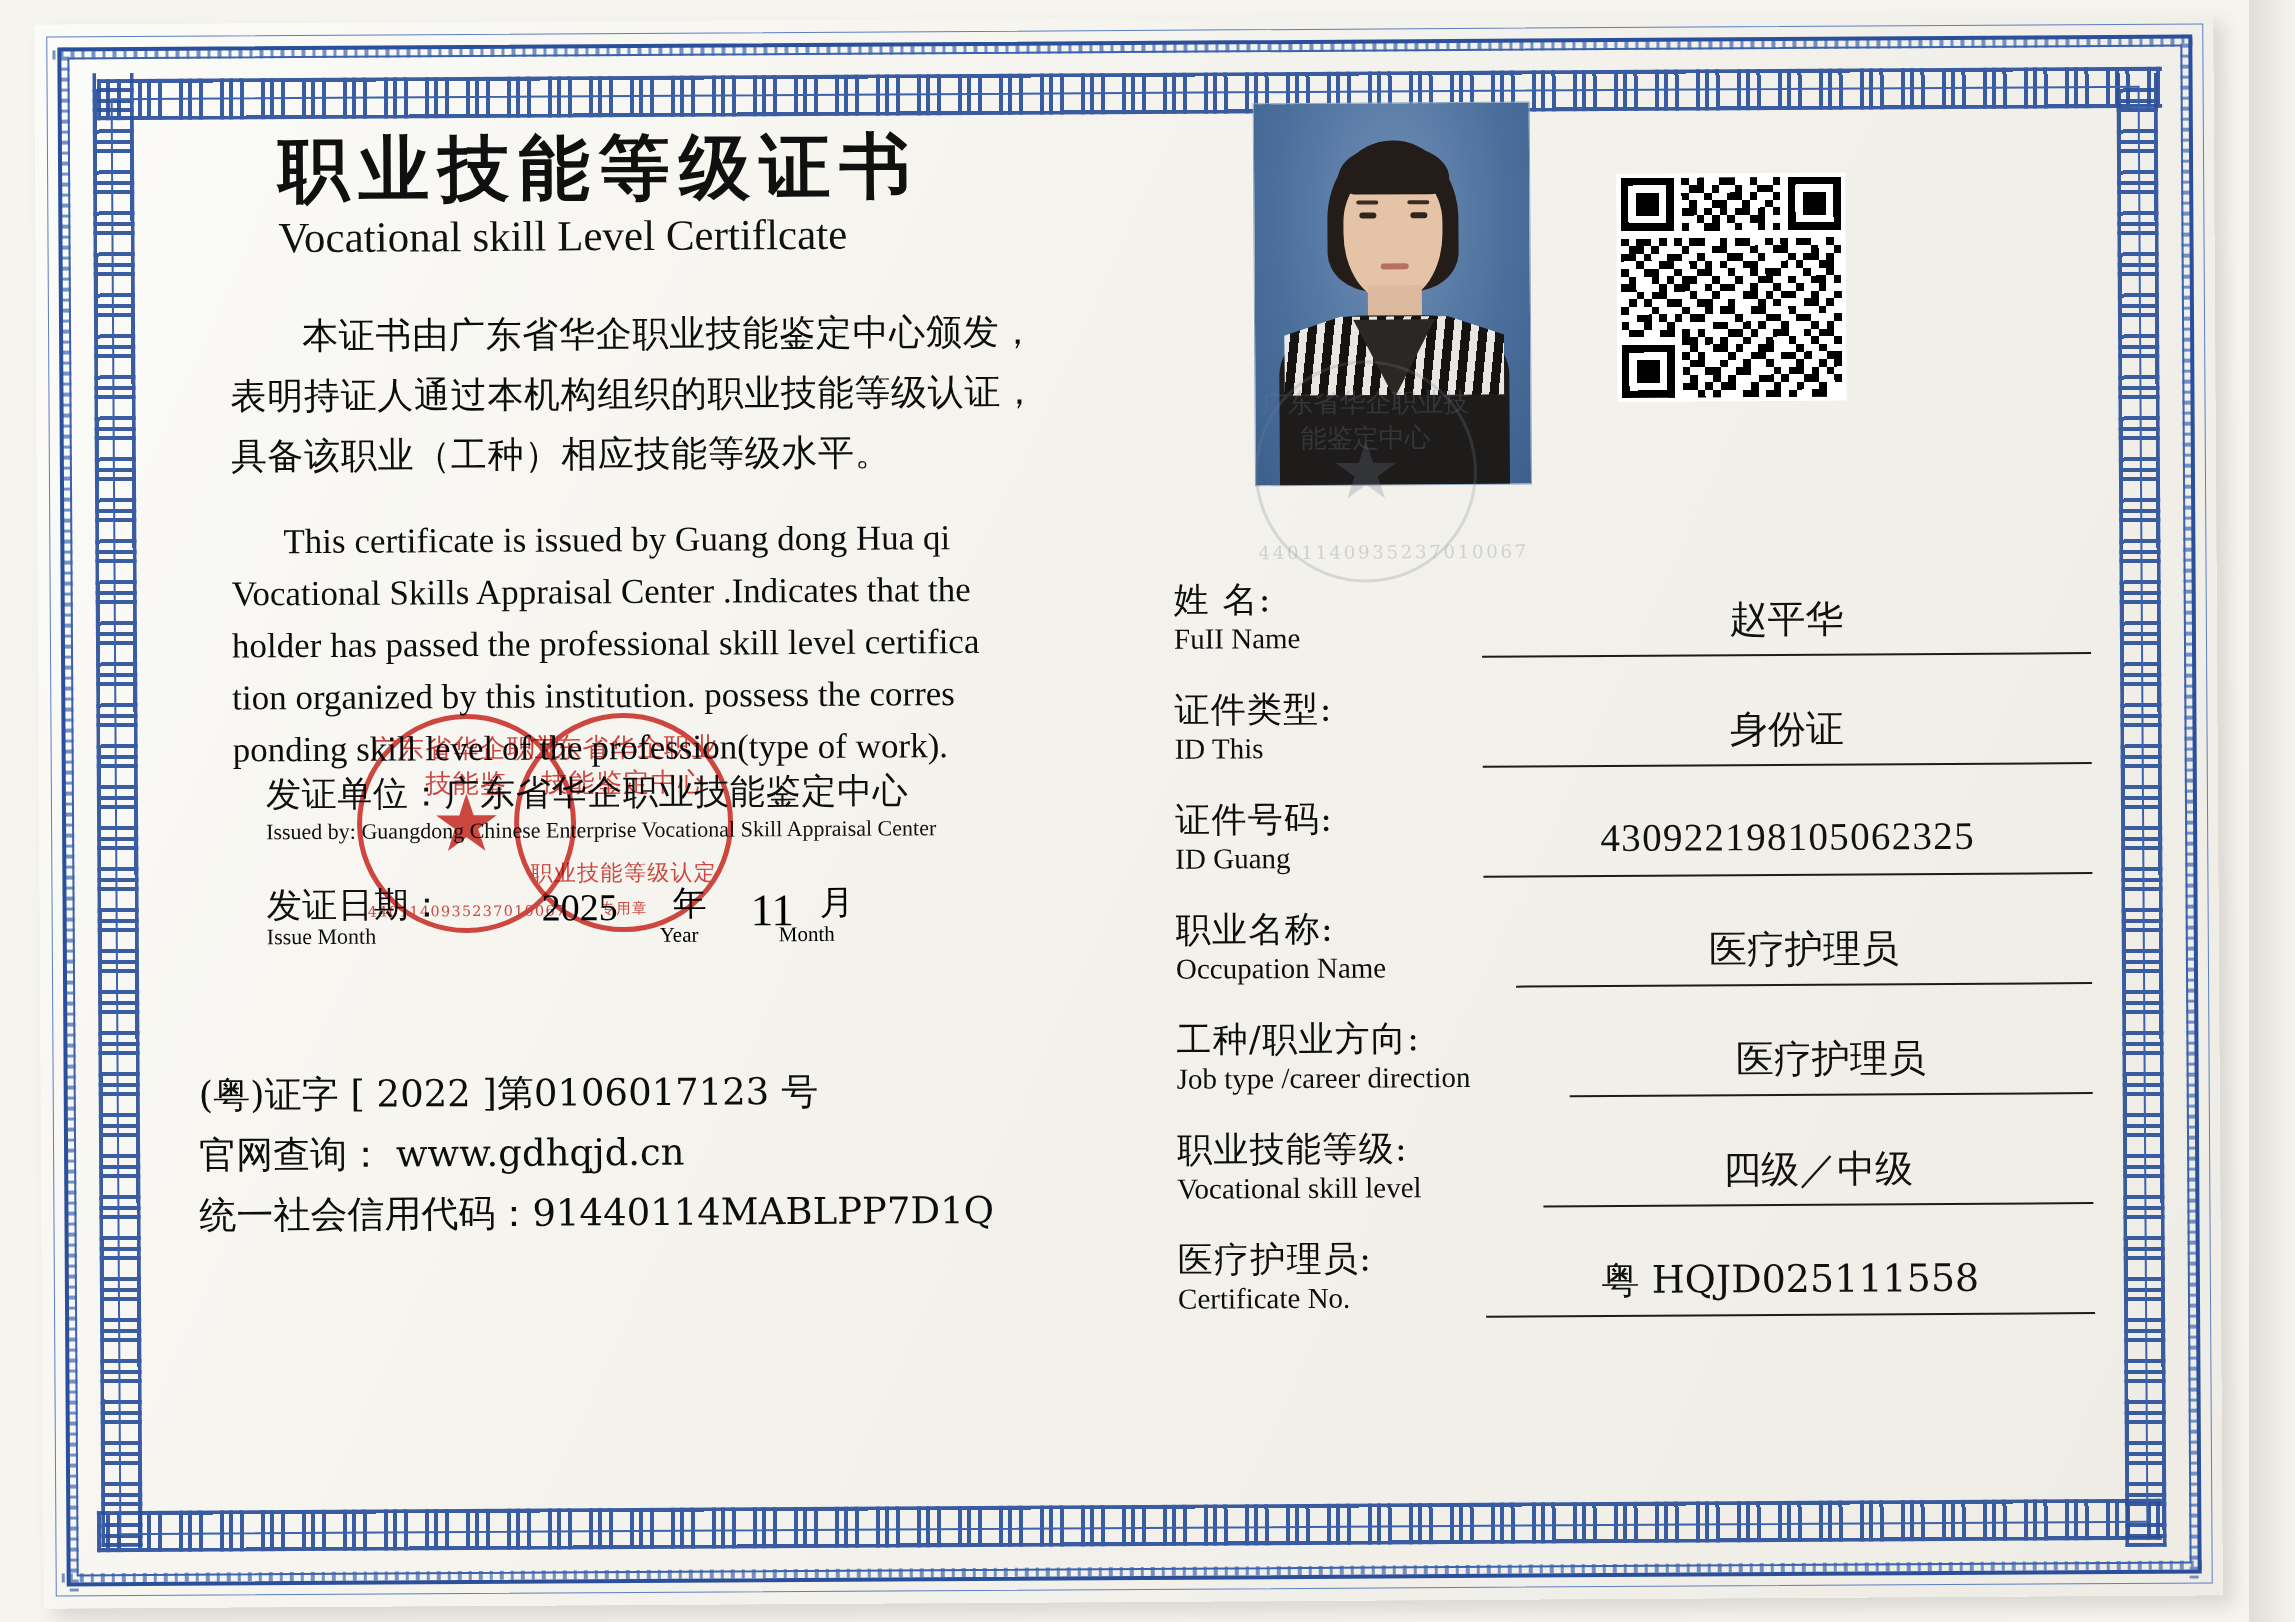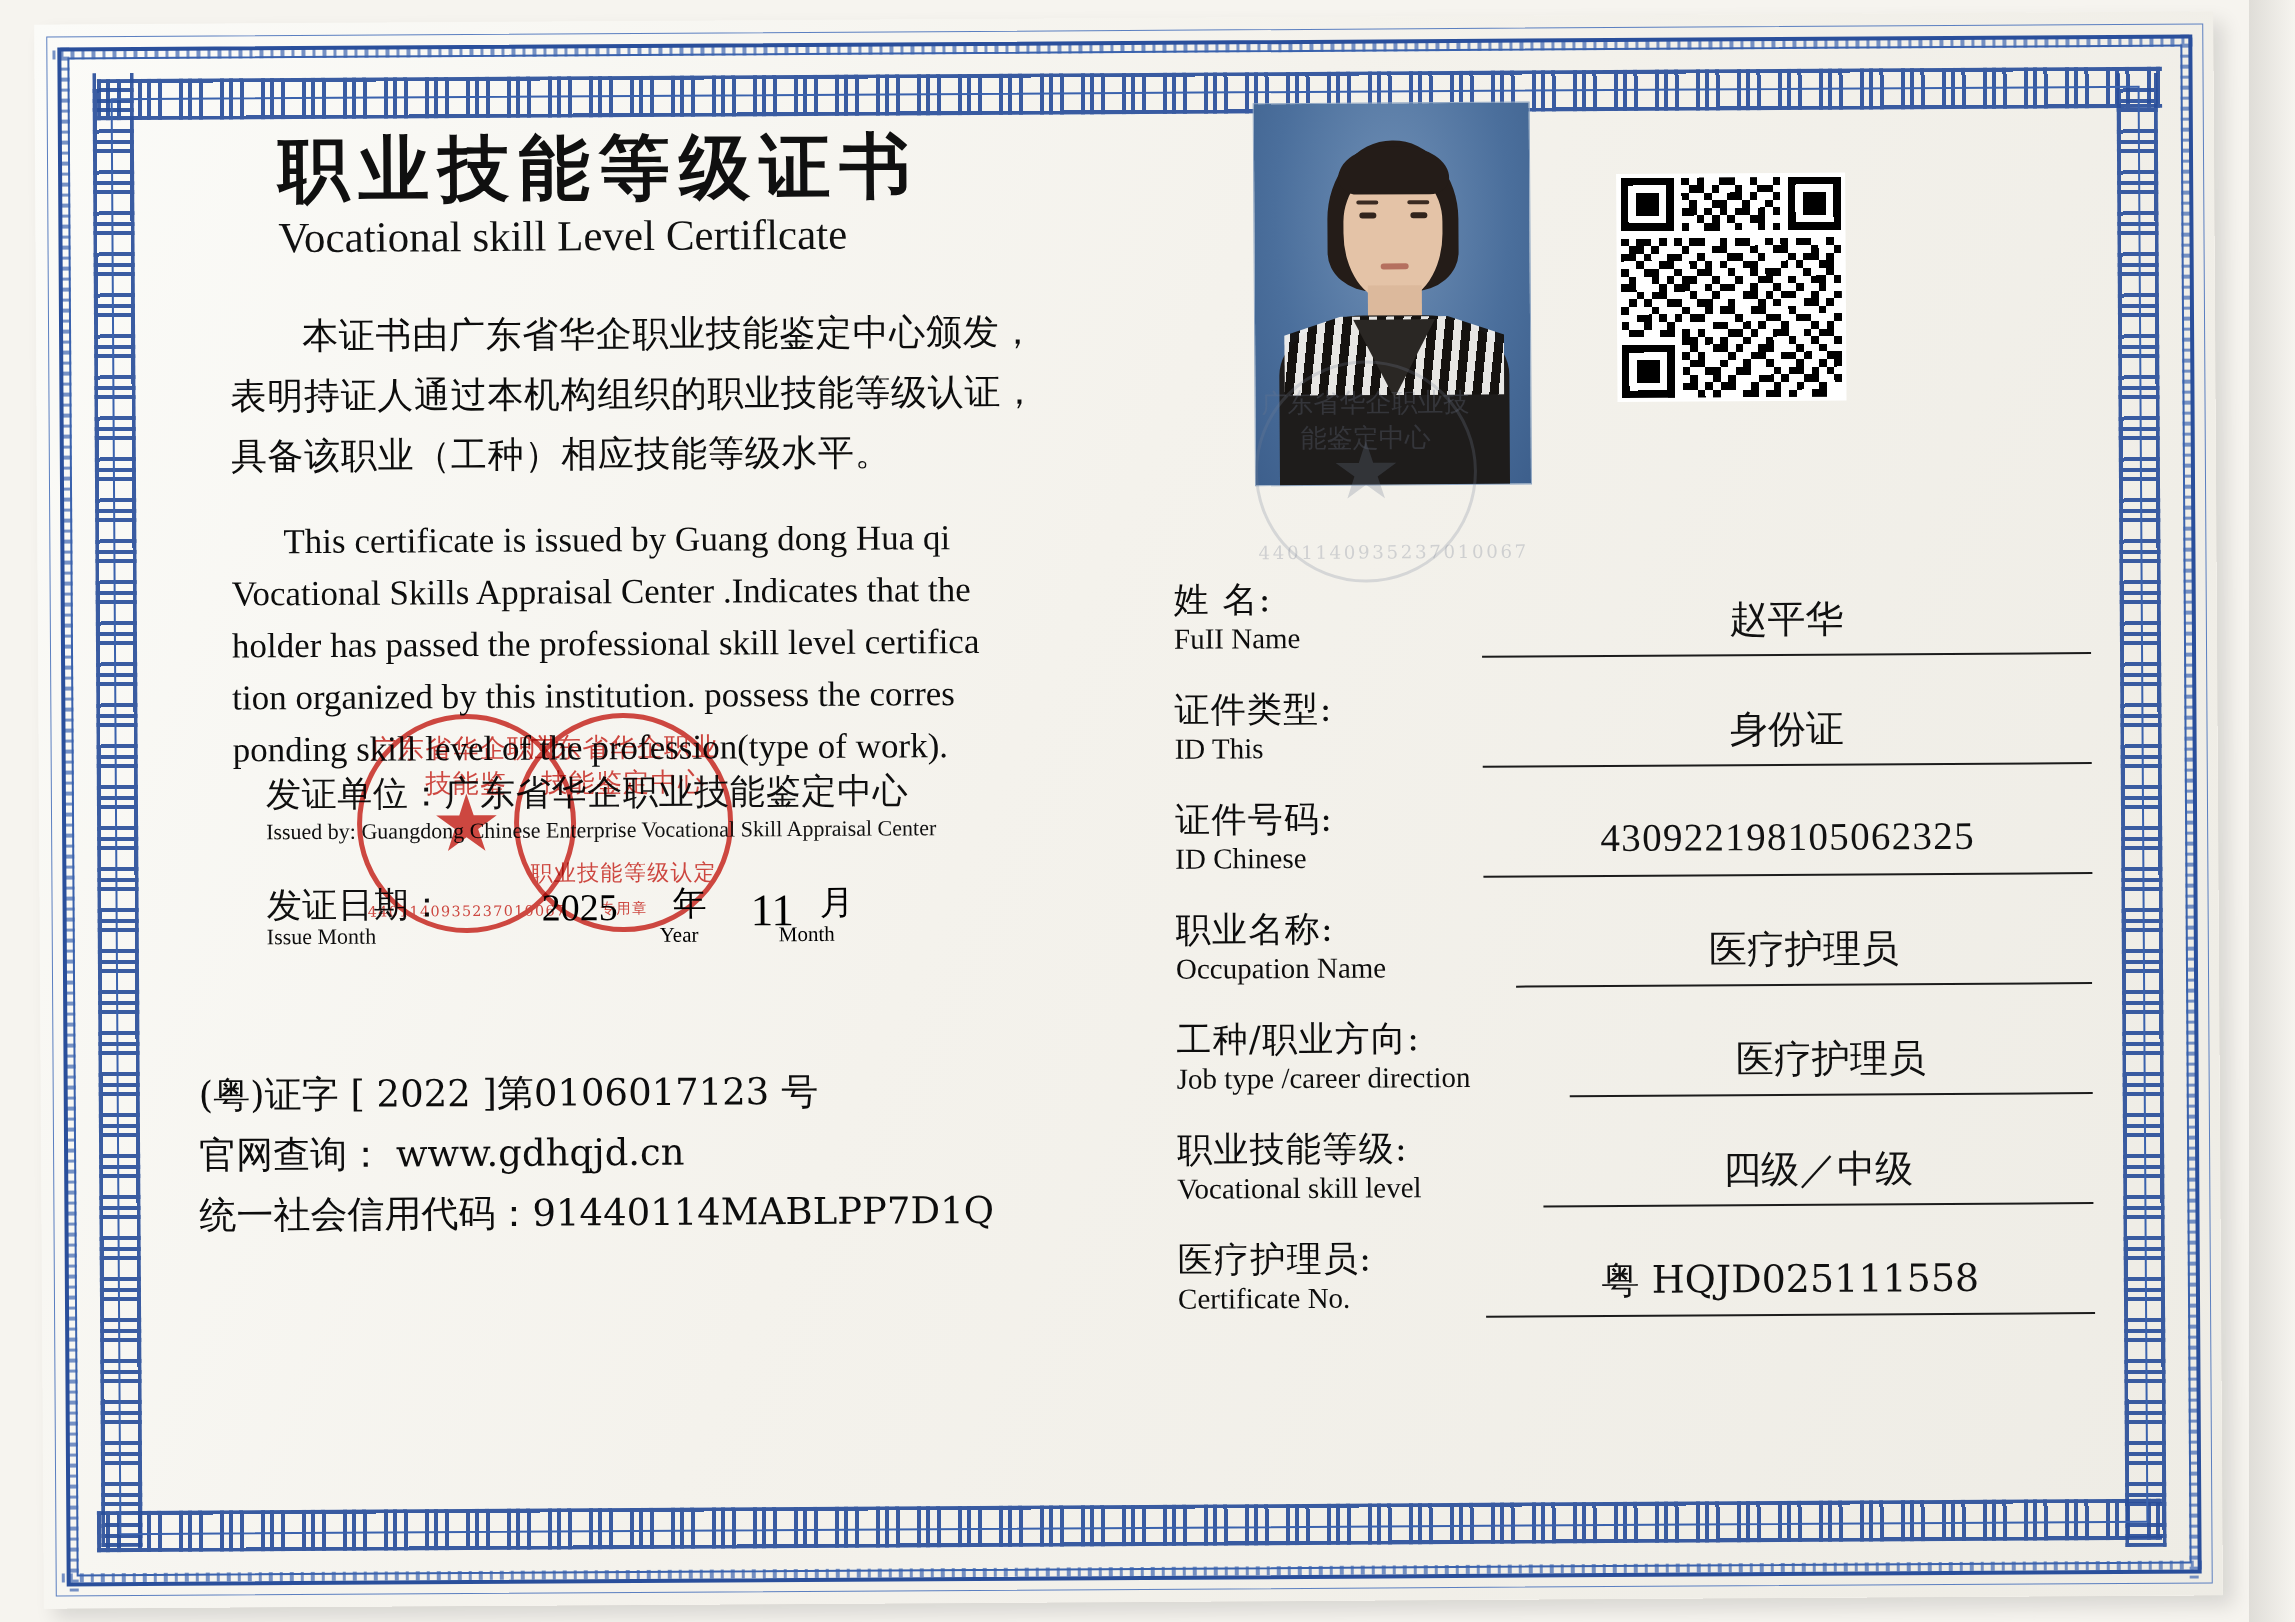--- a/index.html
+++ b/index.html
@@ -746,21 +746,21 @@
 
       <div class="field-row row-idtype">
         <span class="f-cn">证件类型:</span>
         <span class="f-en">ID This</span>
         <span class="f-val">身份证</span>
         <span class="f-line"></span>
       </div>
 
       <div class="field-row row-idnum">
         <span class="f-cn">证件号码:</span>
-        <span class="f-en">ID Chinese</span>
+        <span class="f-en">ID Guang</span>
         <span class="f-val en">430922198105062325</span>
         <span class="f-line"></span>
       </div>
 
       <div class="field-row row-occ">
         <span class="f-cn">职业名称:</span>
         <span class="f-en">Occupation Name</span>
         <span class="f-val">医疗护理员</span>
         <span class="f-line"></span>
       </div>

